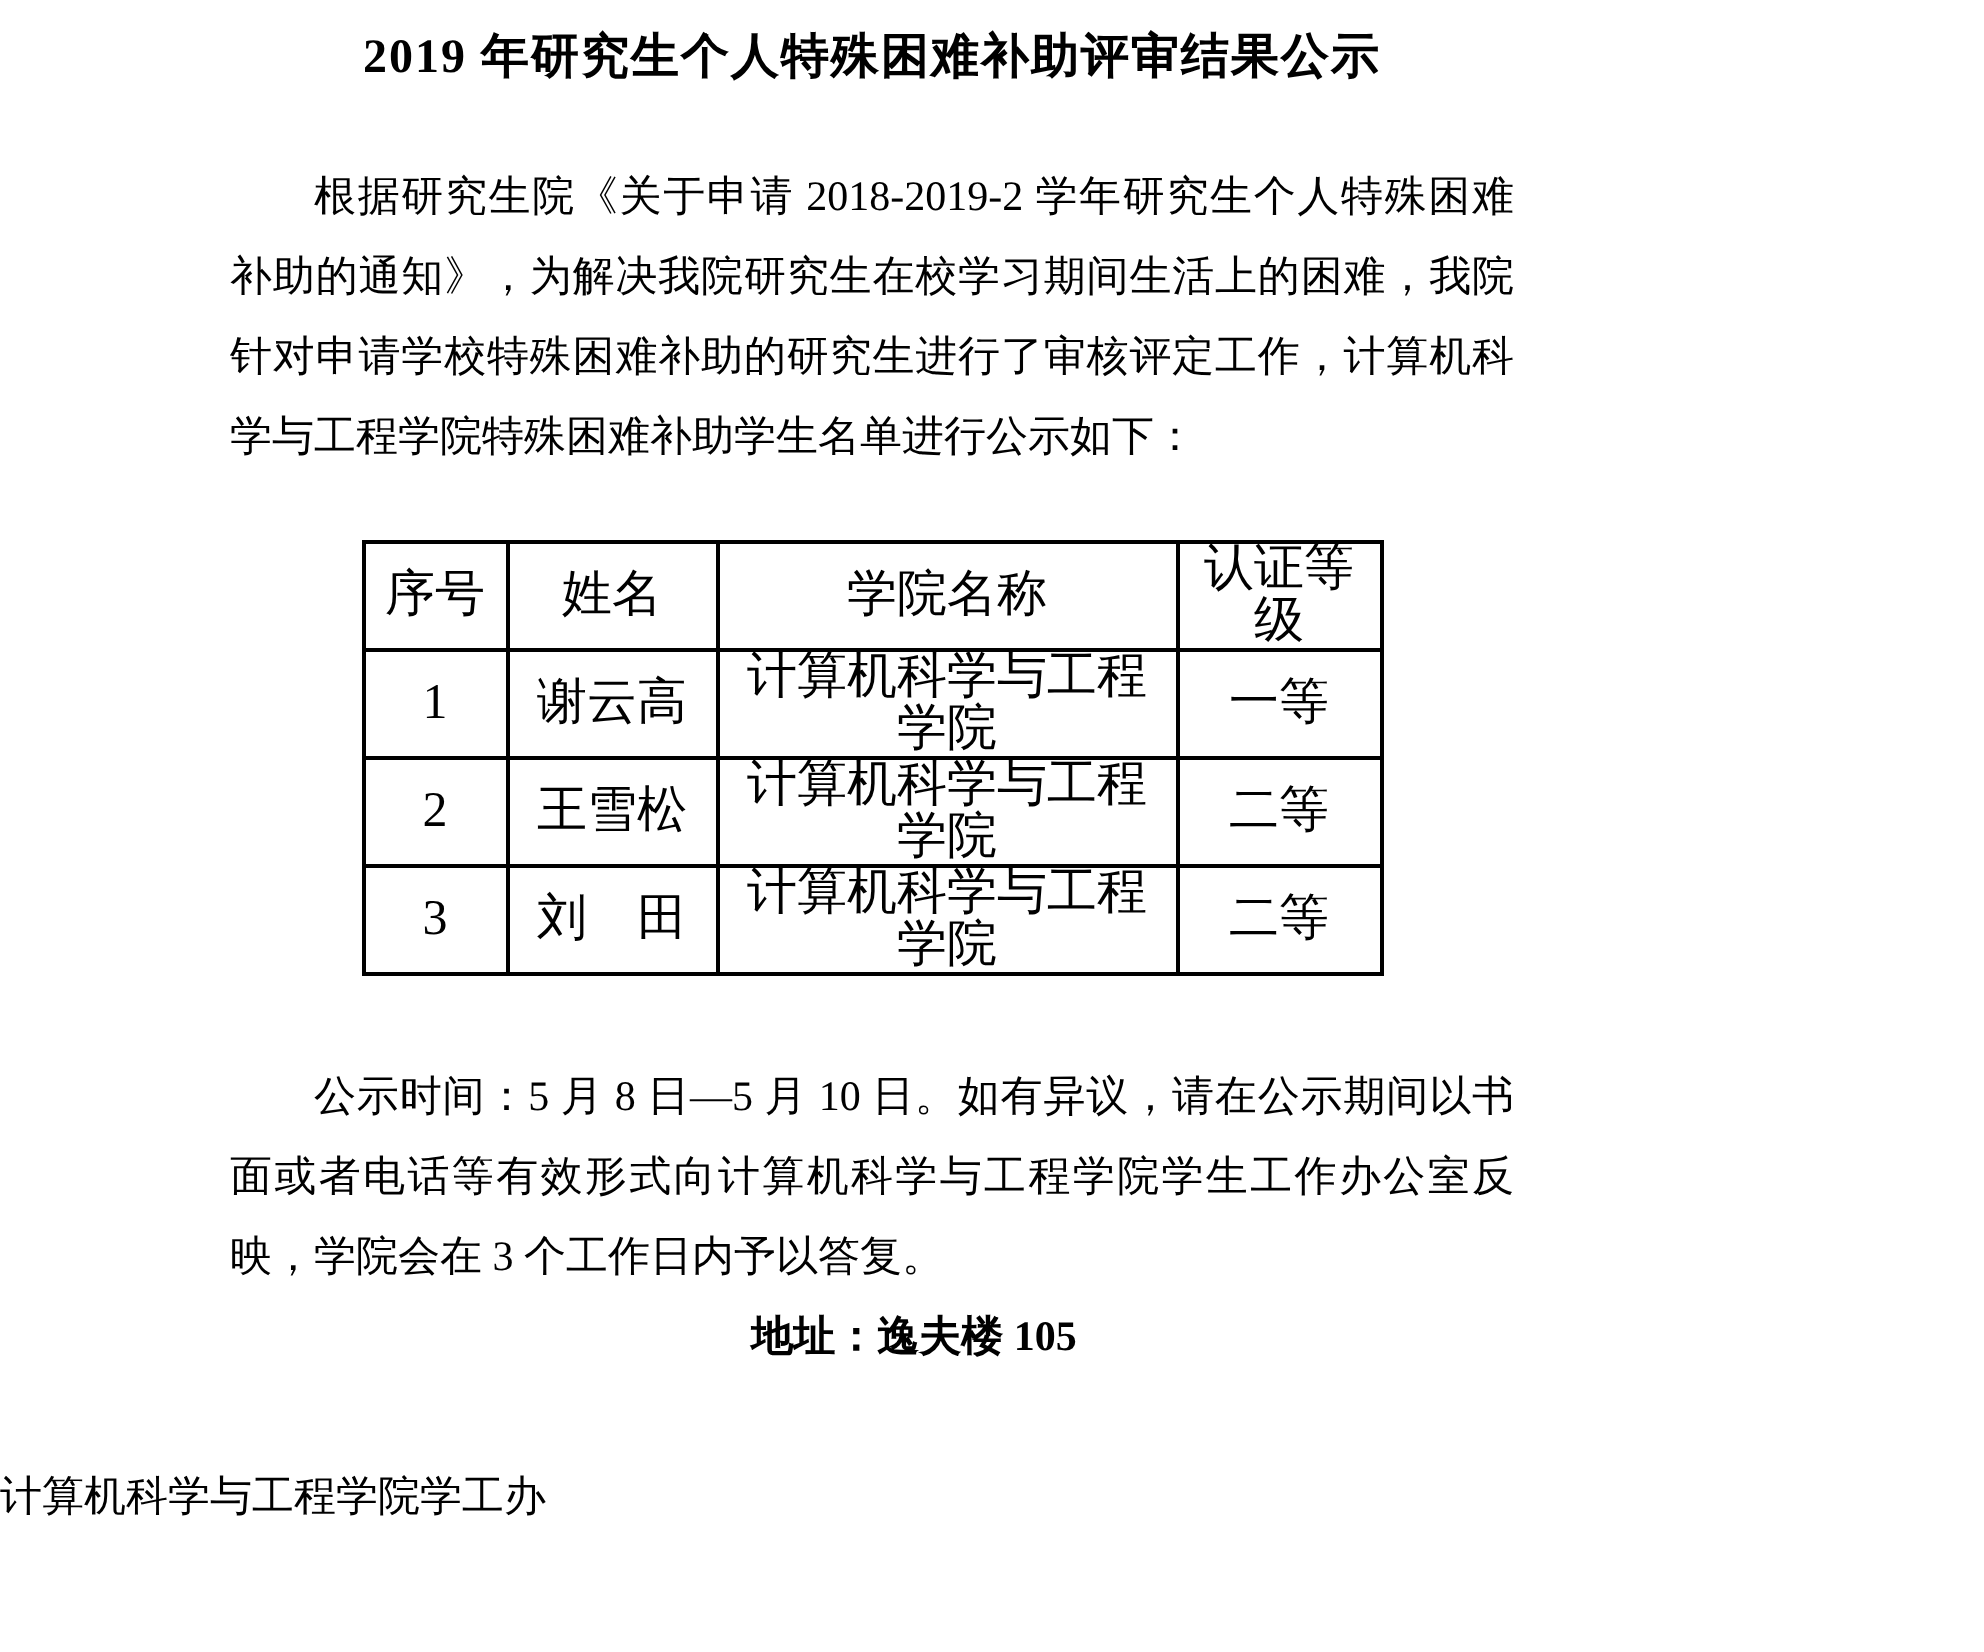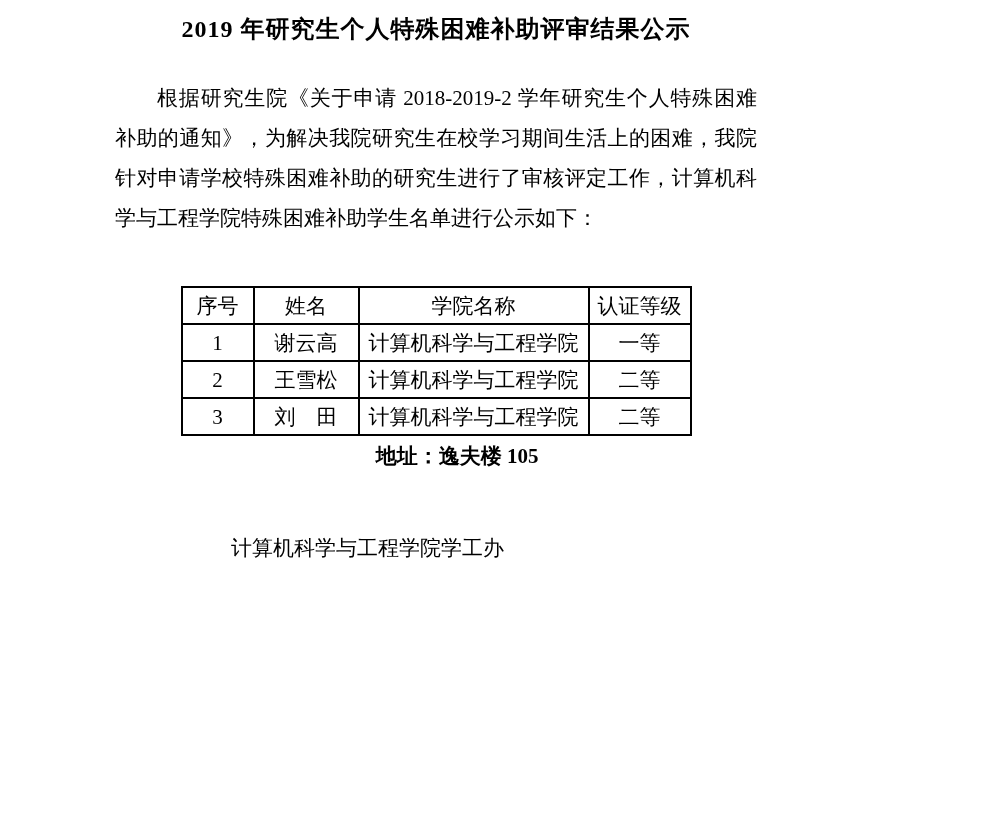--- a/index.html
+++ b/index.html
@@ -26,43 +26,43 @@
     font-size: 21px;
     line-height: 40px;
     text-align: justify;
   }
   .para { text-indent: 2em; }
   .para-intro { margin-top: 32px; }
   .para-notice { margin-top: 40px; }
   .addr-line, .phone-line { text-indent: 2em; text-align: center; font-weight: bold; }
   table.subsidy-table {
     border-collapse: collapse;
-    margin: 48px auto 0 auto;
-    font-size: 21px;
+    margin: 32px auto 0 auto;
+    font-size: 25px;
     table-layout: fixed;
     text-align: center;
   }
   table.subsidy-table th,
   table.subsidy-table td {
     border: 2px solid #000000;
     font-weight: normal;
     height: 37px;
     line-height: 26px;
     padding: 0 4px;
     text-align: center;
     vertical-align: middle;
   }
   col.c-index  { width: 72px; }
   col.c-name   { width: 105px; }
   col.c-school { width: 230px; }
   col.c-level  { width: 102px; }
   .footer {
-    margin-top: 52px;
+    margin-top: 40px;
     padding-right: 137px;
-    text-align: center;
+    text-align: left;
     font-size: 21px;
     line-height: 40px;
   }
   .footer-date { padding-right: 30px; }
 </style>
 </head>
 <body>
 
 <div class="page">
 
@@ -102,20 +102,21 @@
         </tr>
         <tr>
           <td>3</td>
           <td>刘　田</td>
           <td>计算机科学与工程学院</td>
           <td>二等</td>
         </tr>
       </tbody>
     </table>
 
+    <p class="para para-notice">公示时间：5 月 8 日—5 月 10 日。如有异议，请在公示期间以书面或者电话等有效形式向计算机科学与工程学院学生工作办公室反映，学院会在 3 个工作日内予以答复。</p>
 
     <p class="addr-line">地址：逸夫楼 105</p>
 
 
   </div>
 
   <div class="footer">
     <div class="footer-signature">计算机科学与工程学院学工办</div>
   </div>
 

